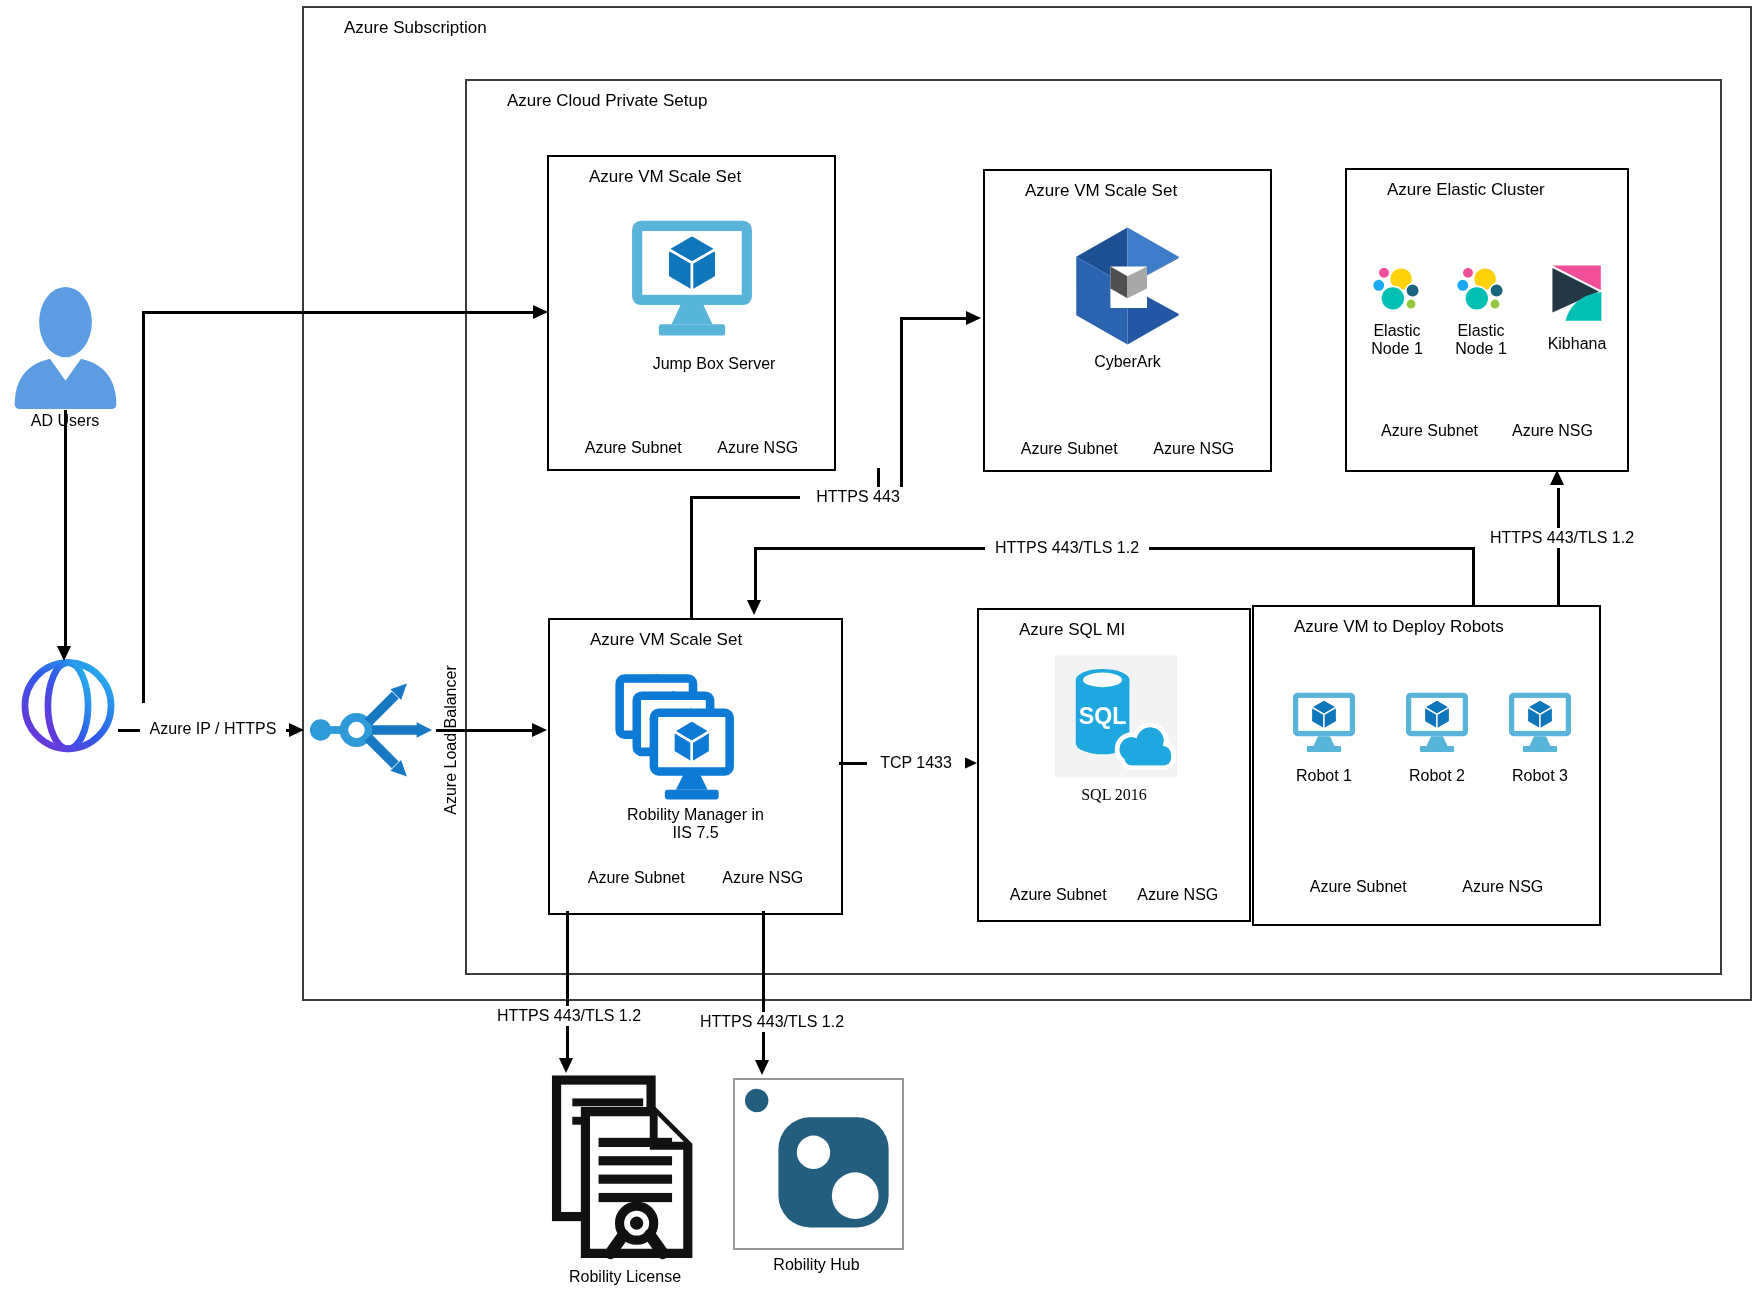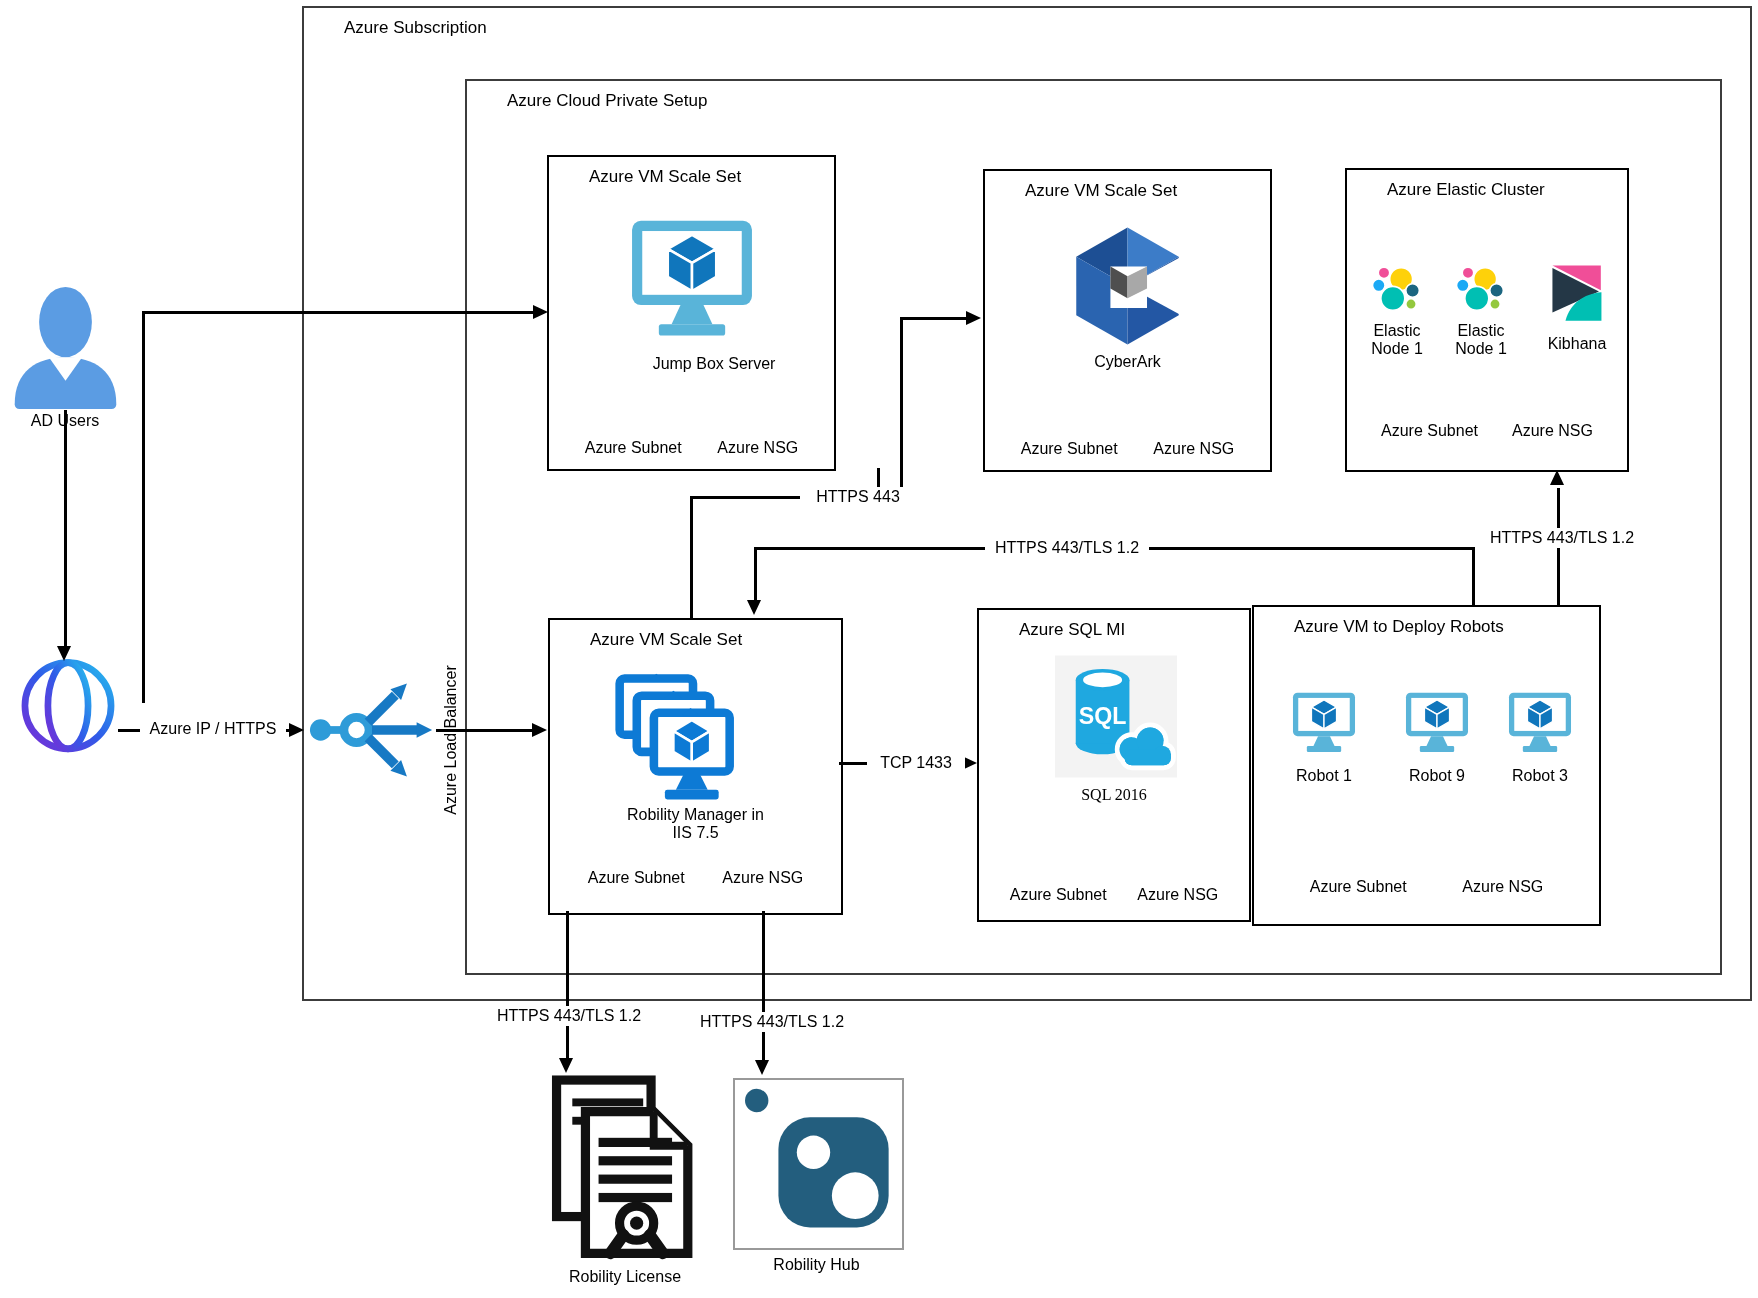--- a/index.html
+++ b/index.html
@@ -198,21 +198,21 @@
       <rect x="11" y="11" width="78" height="50" fill="#fff"></rect>
       <g stroke="#fff" stroke-width="2" stroke-linejoin="round" fill="#1076BC">
         <polygon points="50,14 69,25 50,36 31,25"></polygon>
           <polygon points="31,25 50,36 50,58 31,47"></polygon>
           <polygon points="69,25 50,36 50,58 69,47"></polygon>
       </g>
       <polygon points="41,69 59,69 66,84 34,84" fill="#59B4D9"></polygon>
       <rect x="24" y="84" width="52" height="9" rx="2" fill="#59B4D9"></rect>
     </svg>
     <span class="clbl" style="top:160px;left:20px;right:auto;width:100px;">Robot 1</span>
-    <span class="clbl" style="top:160px;left:133px;right:auto;width:100px;">Robot 9</span>
+    <span class="clbl" style="top:160px;left:133px;right:auto;width:100px;">Robot 2</span>
     <span class="clbl" style="top:160px;left:236px;right:auto;width:100px;">Robot 3</span>
     <div class="brow" style="bottom:28px;">
       <span>Azure Subnet</span>
       <span>Azure NSG</span>
     </div>
   </div>
 
   <svg class="icn" style="left:11px;top:283px;width:109px;height:127px;" viewBox="0 0 110 130">
     <g fill="#5B9CE3">
       <ellipse cx="55" cy="40" rx="27" ry="36"></ellipse>

